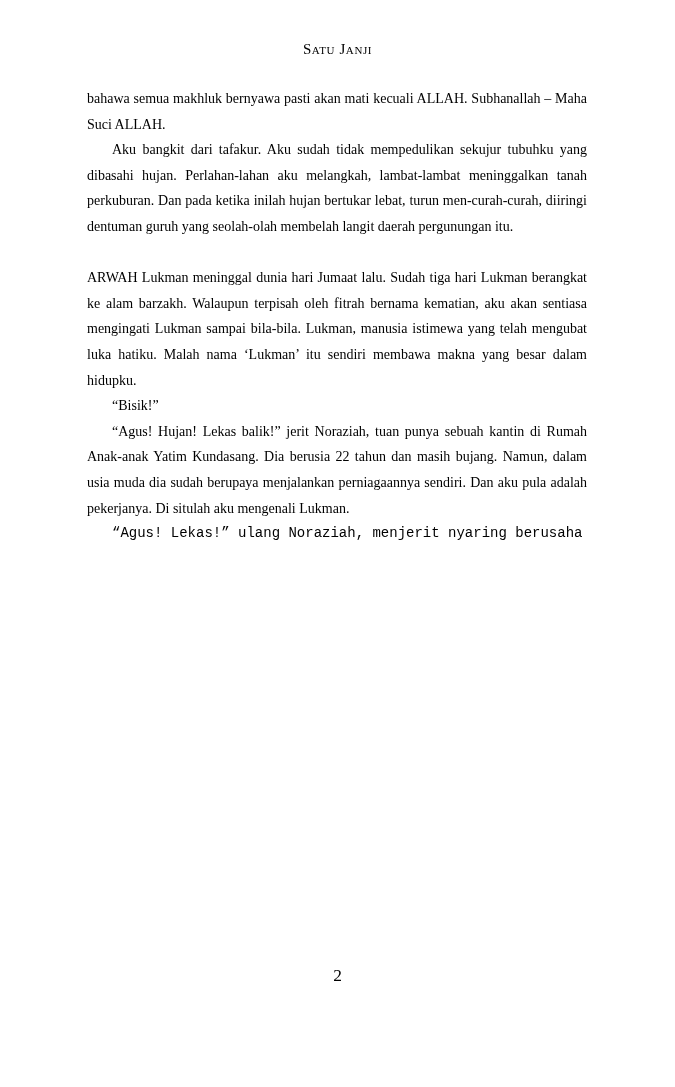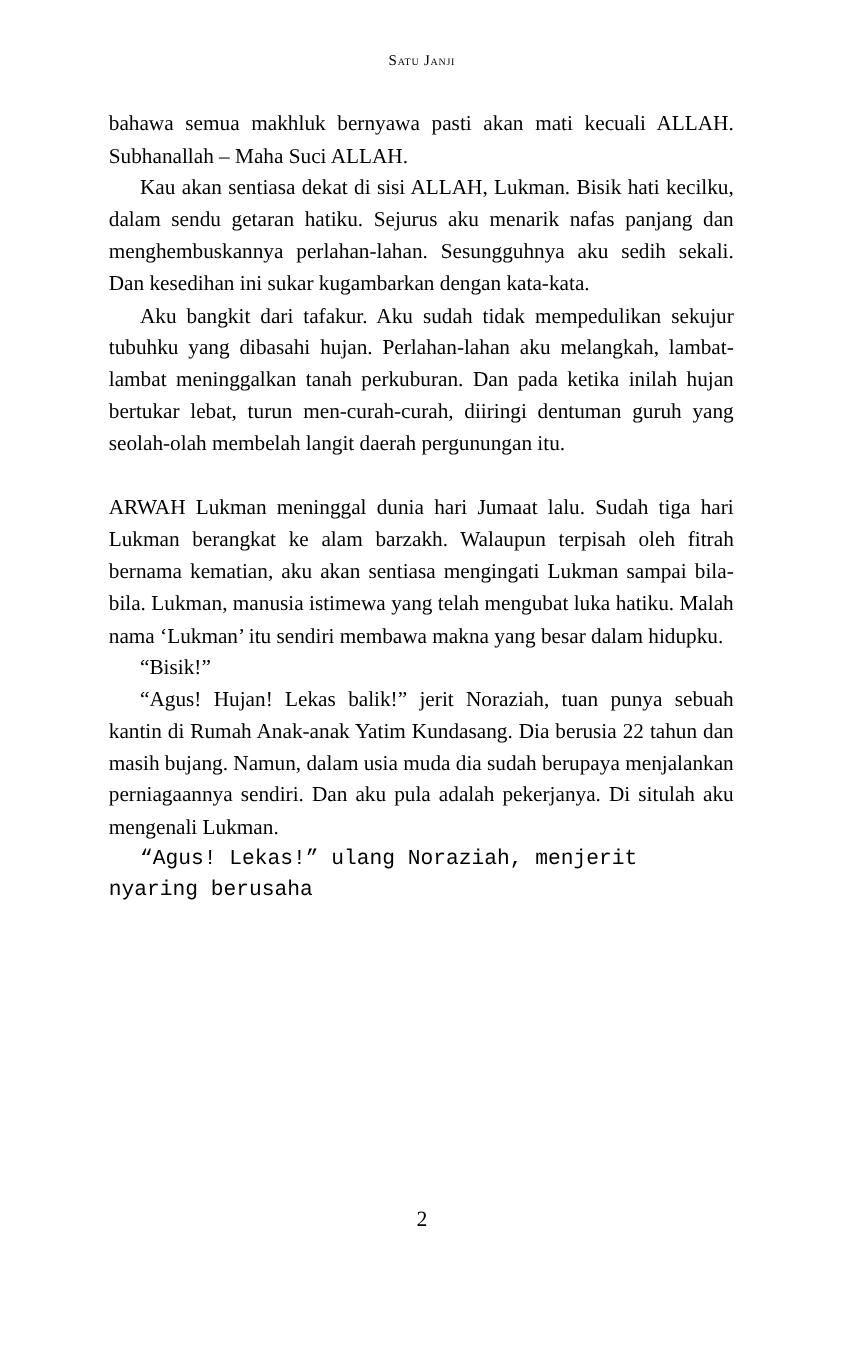--- a/index.html
+++ b/index.html
@@ -22,35 +22,35 @@
     width: 675px;
     height: 1087px;
     background: #ffffff;
   }
   .running-head {
     position: absolute;
     left: 0;
     top: 42px;
     width: 675px;
     text-align: center;
-    font-size: 12px;
+    font-size: 15px;
     font-variant: small-caps;
     font-feature-settings: "smcp";
     letter-spacing: 0.6px;
     line-height: 1;
   }
   .text-block {
     position: absolute;
     left: 87px;
     top: 86px;
     width: 500px;
   }
   p.para {
     margin: 0;
-    font-size: 17px;
+    font-size: 14px;
     line-height: 25.6px;
     text-align: justify;
     text-justify: inter-word;
     -webkit-hyphens: none;
     hyphens: none;
     word-spacing: 0;
   }
   p.indent {
     text-indent: 25px;
   }
@@ -78,21 +78,20 @@
 <body>
 
 <div class="page">
 
   <div class="running-head">Satu Janji</div>
 
   <div class="text-block">
 
     <p class="para noindent">bahawa semua makhluk bernyawa pasti akan mati kecuali ALLAH. Subhanallah – Maha Suci ALLAH.</p>
 
-    <p class="para indent">Kau akan sentiasa dekat di sisi ALLAH, Lukman. Bisik hati kecilku, dalam sendu getaran hatiku. Sejurus aku menarik nafas panjang dan menghembuskannya perlahan-lahan. Sesungguhnya aku sedih sekali. Dan kesedihan ini sukar kugambarkan dengan kata-kata.</p>
 
     <p class="para indent">Aku bangkit dari tafakur. Aku sudah tidak mempedulikan sekujur tubuhku yang dibasahi hujan. Perlahan-lahan aku melangkah, lambat-lambat meninggalkan tanah perkuburan. Dan pada ketika inilah hujan bertukar lebat, turun men-curah-curah, diiringi dentuman guruh yang seolah-olah membelah langit daerah pergunungan itu.</p>
 
     <div class="section-gap"></div>
 
     <p class="para noindent">ARWAH Lukman meninggal dunia hari Jumaat lalu. Sudah tiga hari Lukman berangkat ke alam barzakh. Walaupun terpisah oleh fitrah bernama kematian, aku akan sentiasa mengingati Lukman sampai bila-bila. Lukman, manusia istimewa yang telah mengubat luka hatiku. Malah nama ‘Lukman’ itu sendiri membawa makna yang besar dalam hidupku.</p>
 
     <p class="para indent">“Bisik!”</p>
 
 

